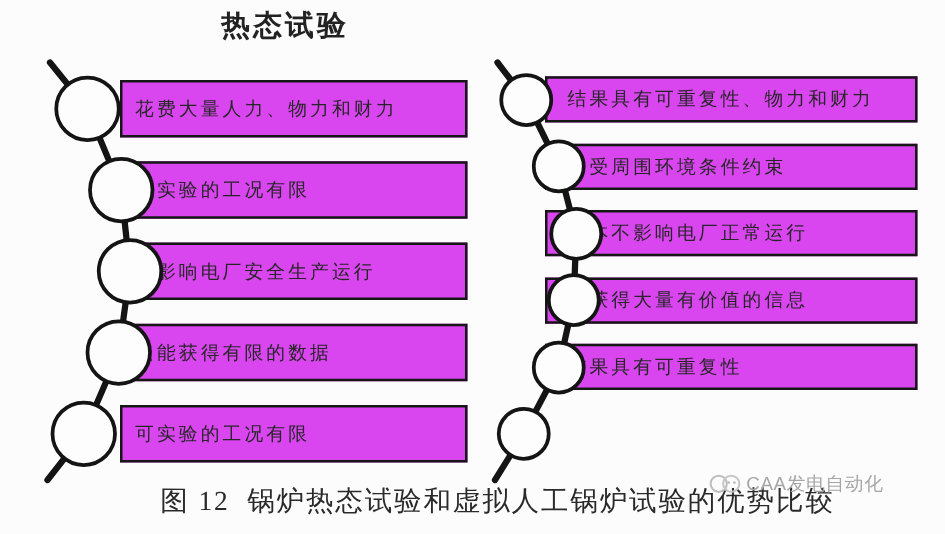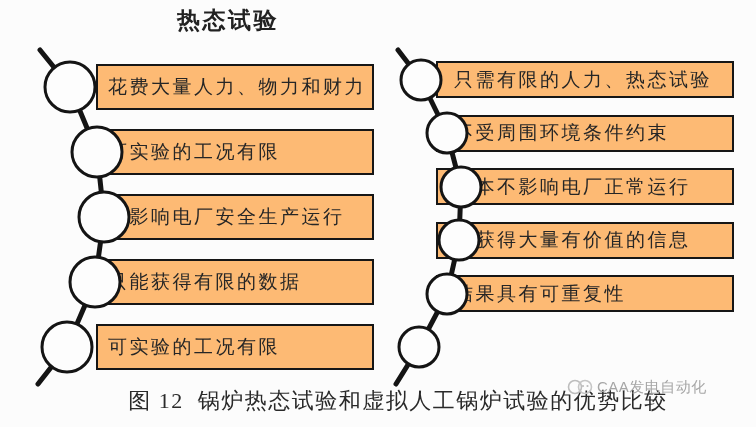--- a/index.html
+++ b/index.html
@@ -25,24 +25,24 @@
     letter-spacing: 2.5px;
     color: #222;
     z-index: 4;
   }
   .col-title.left  { left: 128px; }
   .col-title.right { left: 476px; }
   .item-box {
     position: absolute;
     box-sizing: border-box;
     border: 2.5px solid #161616;
-    background: #fdba74;
+    background: #d946ef;
     display: flex;
     align-items: center;
-    font-size: 19px;
+    font-size: 15px;
     letter-spacing: 2.5px;
     color: #262626;
     z-index: 1;
     white-space: nowrap;
   }
   .item-box.lcol { left: 96px;  width: 278px; height: 46px; padding-left: 10px; }
   .item-box.rcol { left: 436px; width: 298px; height: 37px; padding-left: 16px; }
   .chain {
     position: absolute;
     left: 0; top: 0;
@@ -84,21 +84,21 @@
 <div class="figure">
 
   <div class="col-title left">热态试验</div>
 
   <div class="item-box lcol" style="top:64px">花费大量人力、物力和财力</div>
   <div class="item-box lcol" style="top:129px">可实验的工况有限</div>
   <div class="item-box lcol" style="top:194px">会影响电厂安全生产运行</div>
   <div class="item-box lcol" style="top:259px">只能获得有限的数据</div>
   <div class="item-box lcol" style="top:324px">可实验的工况有限</div>
 
-  <div class="item-box rcol" style="top:61px">只需有限的人力、热态试验</div>
+  <div class="item-box rcol" style="top:61px">结果具有可重复性、物力和财力</div>
   <div class="item-box rcol" style="top:114.5px">不受周围环境条件约束</div>
   <div class="item-box rcol" style="top:168px">基本不影响电厂正常运行</div>
   <div class="item-box rcol" style="top:221.5px">可获得大量有价值的信息</div>
   <div class="item-box rcol" style="top:275px">结果具有可重复性</div>
 
   <svg class="chain" viewBox="0 0 756 427" xmlns="http://www.w3.org/2000/svg">
     <polyline points="40,50 70,87 97,152 104,217 95,282 67,347 38,384" fill="none" stroke="#141414" stroke-width="5" stroke-linecap="round"></polyline>
     <circle cx="70" cy="87" r="25" fill="#fdfdfd" stroke="#141414" stroke-width="3"></circle>
     <circle cx="97" cy="152" r="25" fill="#fdfdfd" stroke="#141414" stroke-width="3"></circle>
     <circle cx="104" cy="217" r="25" fill="#fdfdfd" stroke="#141414" stroke-width="3"></circle>

